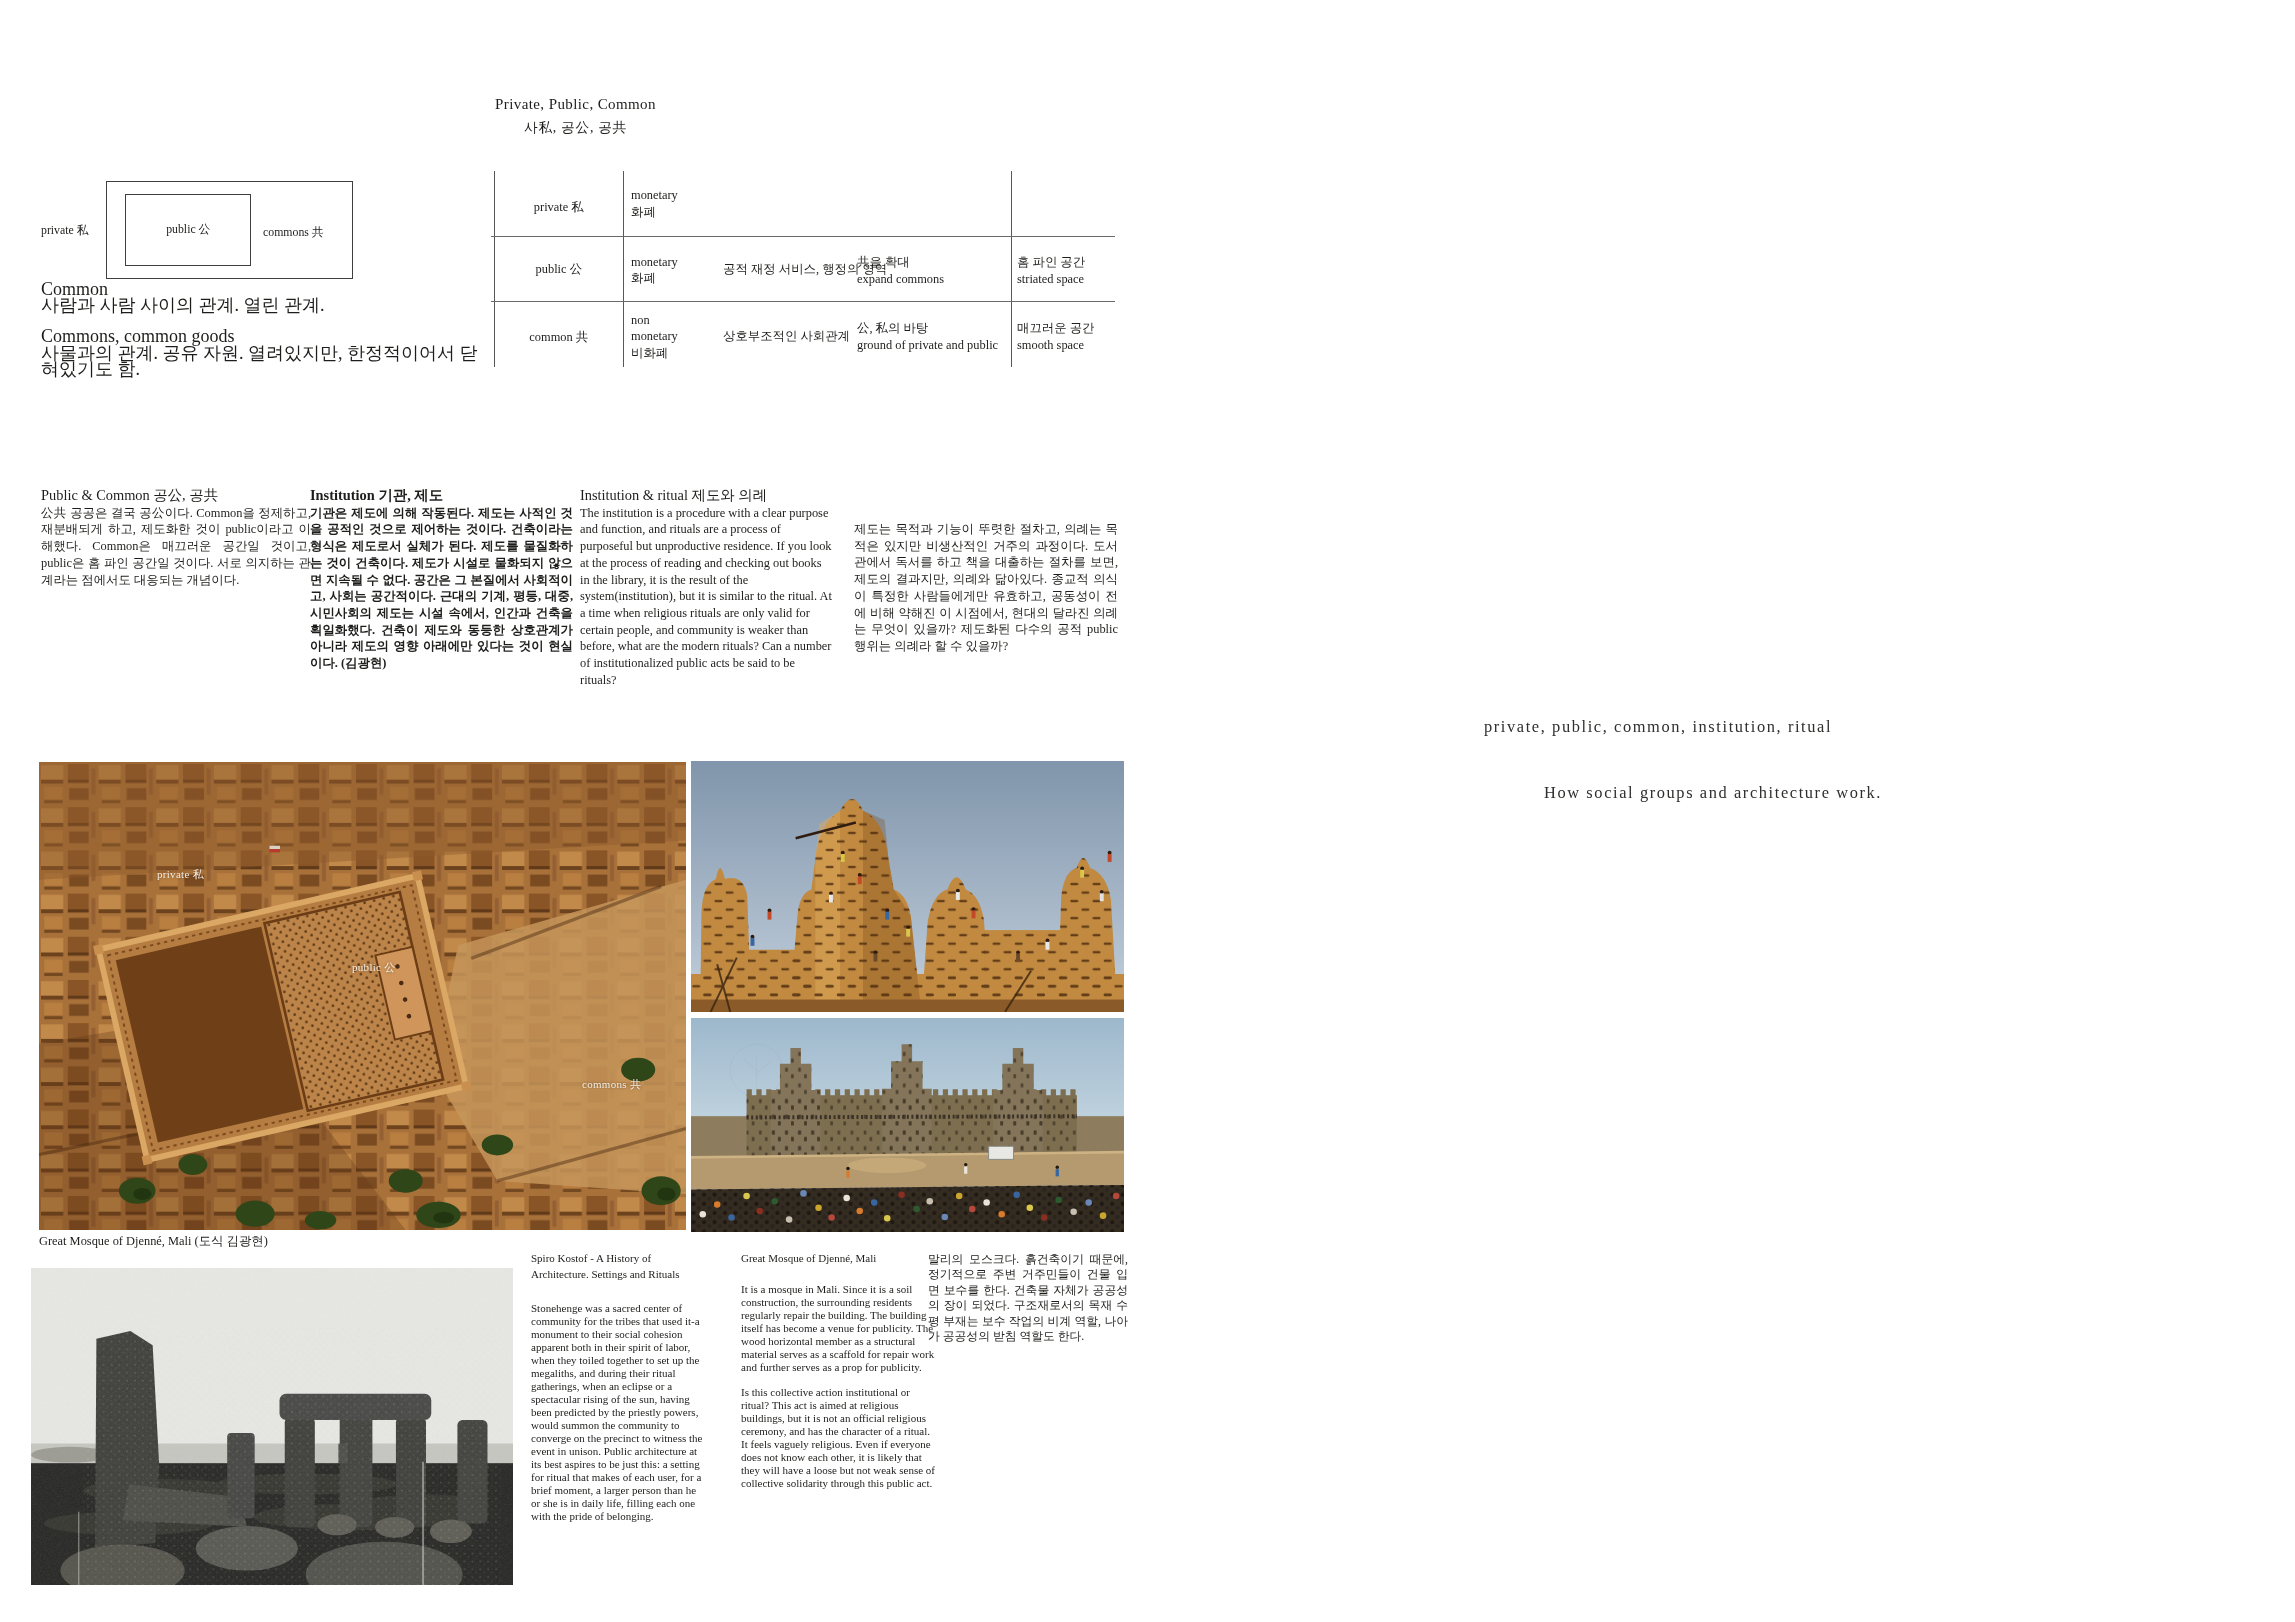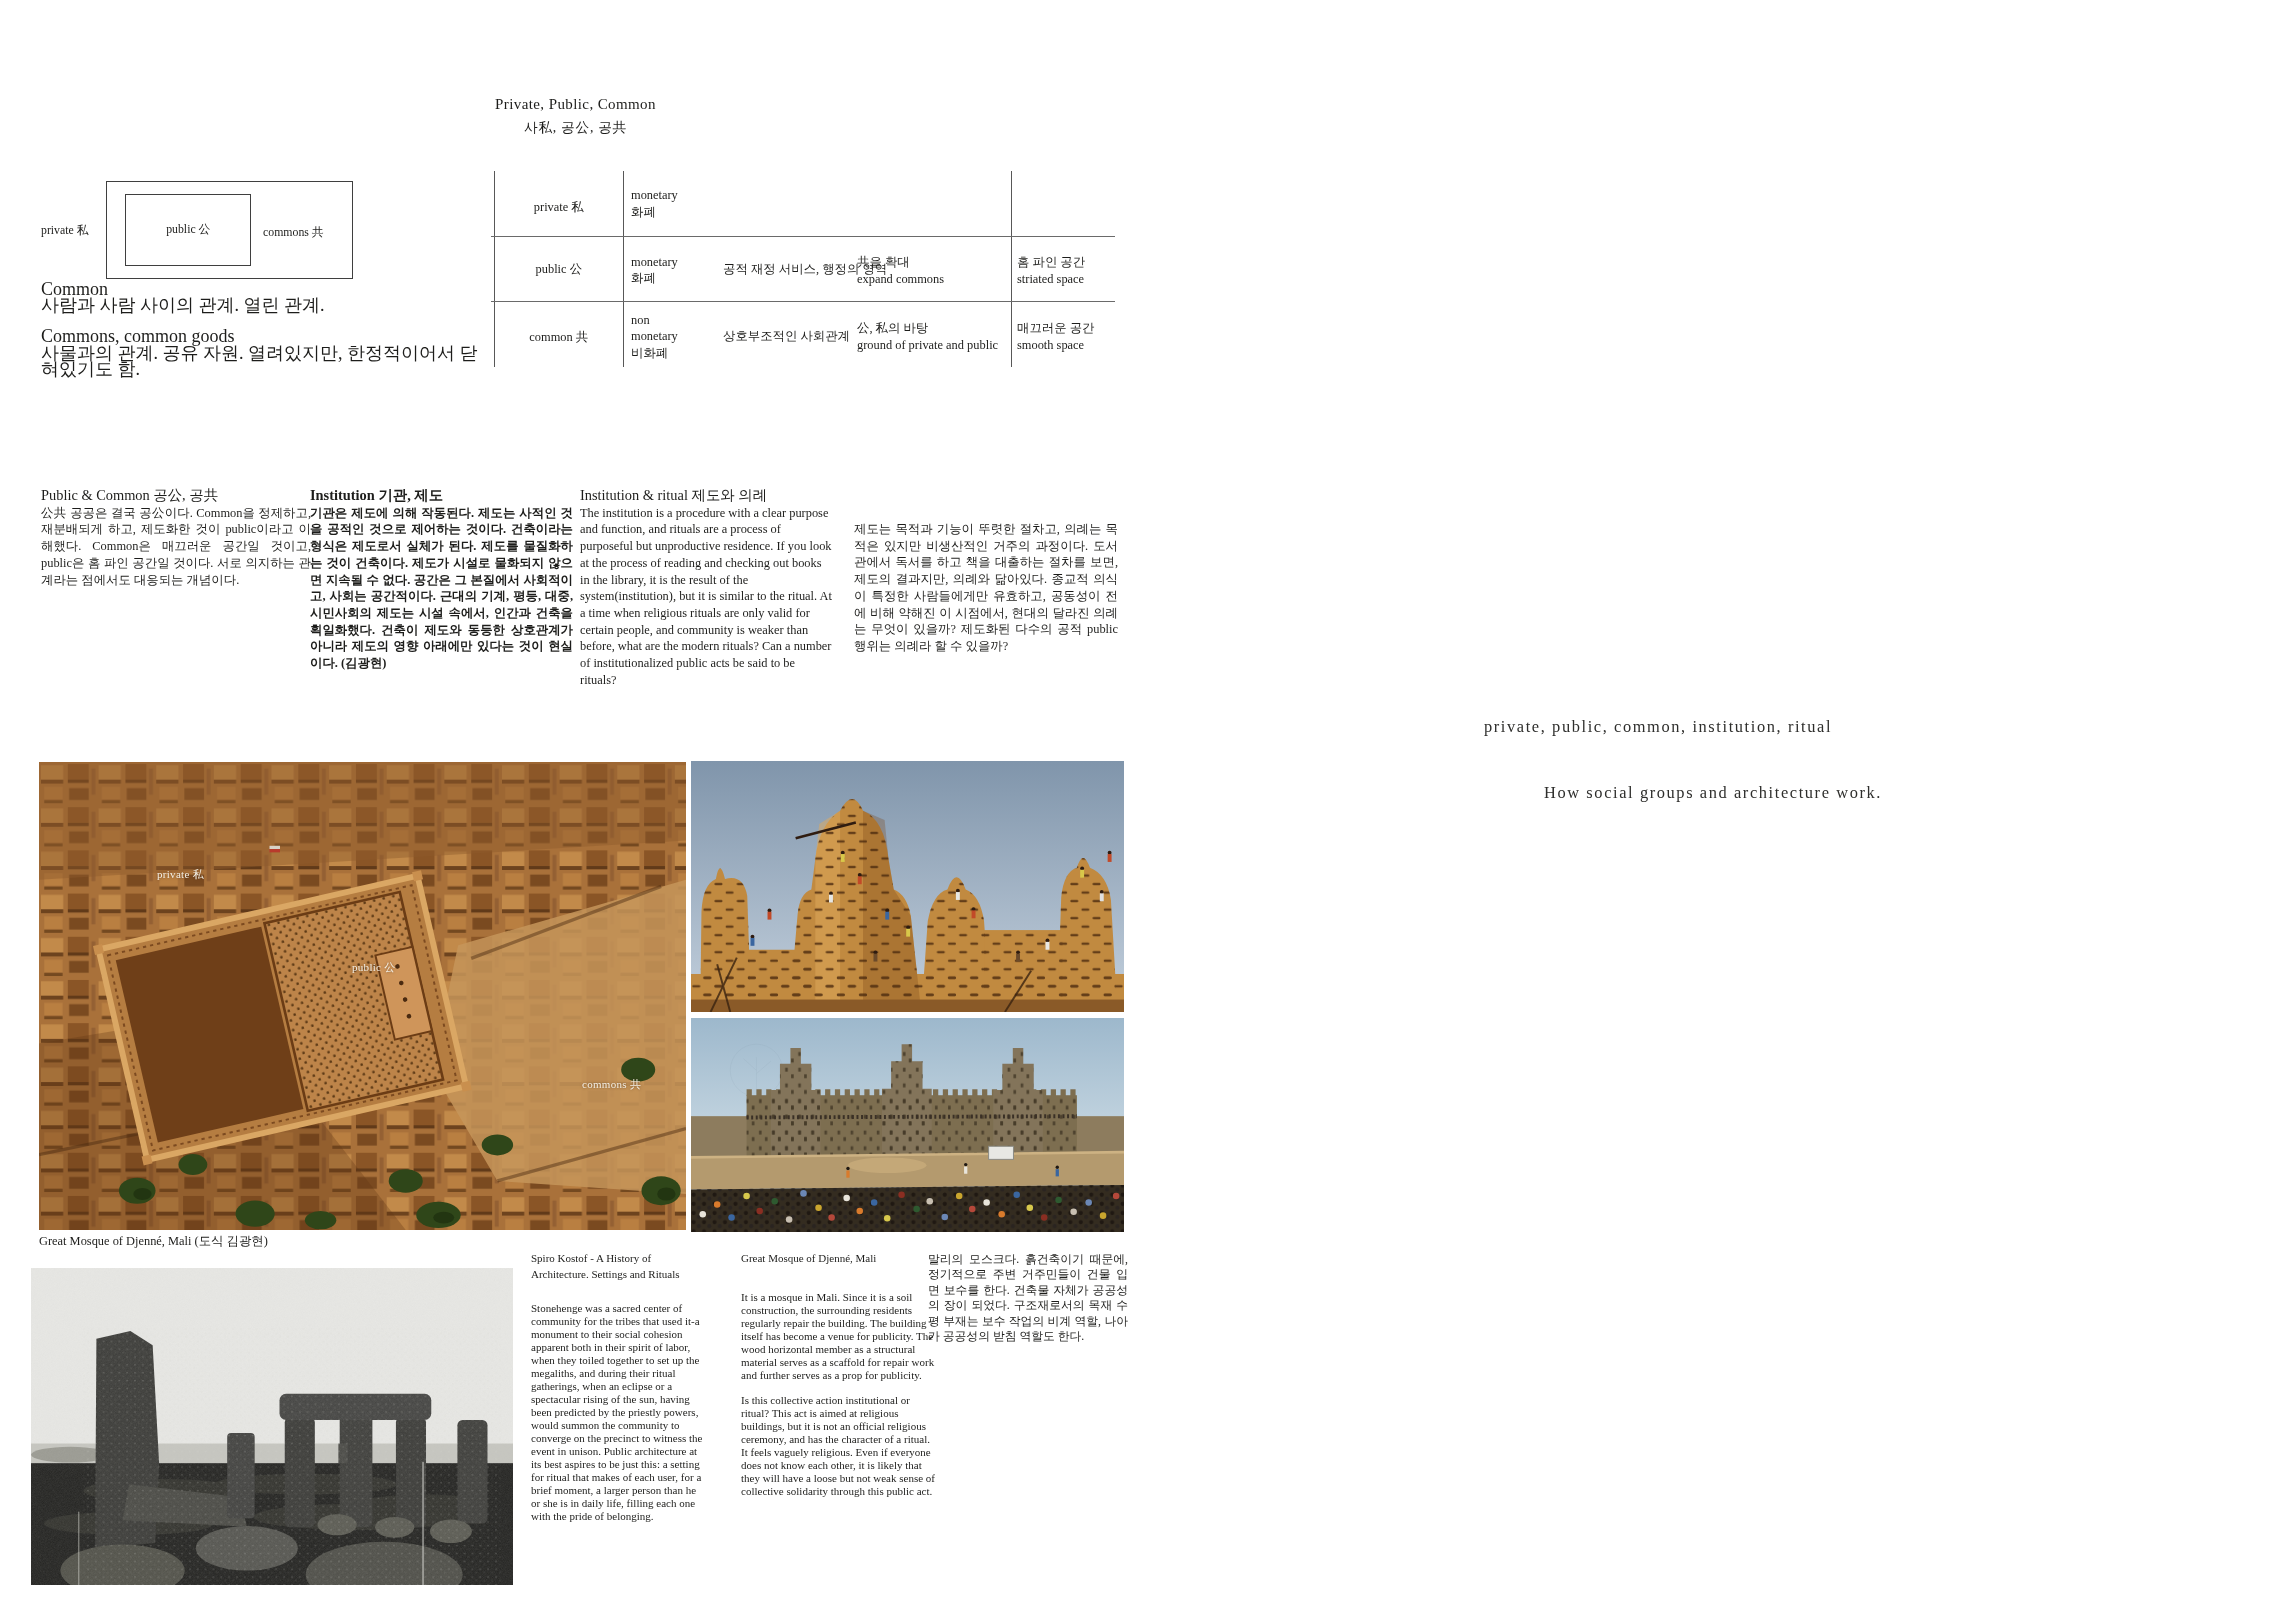--- a/index.html
+++ b/index.html
@@ -67,21 +67,21 @@
   #lbl-public{left:313px;top:198px;}
   #lbl-commons{left:543px;top:315px;}
   #caption-aerial{left:39px;top:1233px;font-size:12.4px;white-space:nowrap;}
 
   
   .bcol{font-size:11px;line-height:13px;}
   .bcol .h{line-height:15.7px;margin-bottom:19.6px;}
   .bcol p{margin:0 0 11.8px 0;}
   #bcol-1{left:531px;top:1251px;width:175px;}
   #bcol-2{left:741px;top:1251px;width:196px;}
-  #bcol-2 .h{margin-bottom:24px;}
+  #bcol-2 .h{margin-bottom:16px;}
   #bcol-3{left:928px;top:1252px;width:200px;font-size:11.8px;line-height:15.4px;}
   #bcol-3 p{margin:0 0 13.7px 0;}
 </style>
 </head>
 <body>
 
 <div class="page">
 
   <header class="abs" id="title-block">
     <div id="page-title">Private, Public, Common</div>

